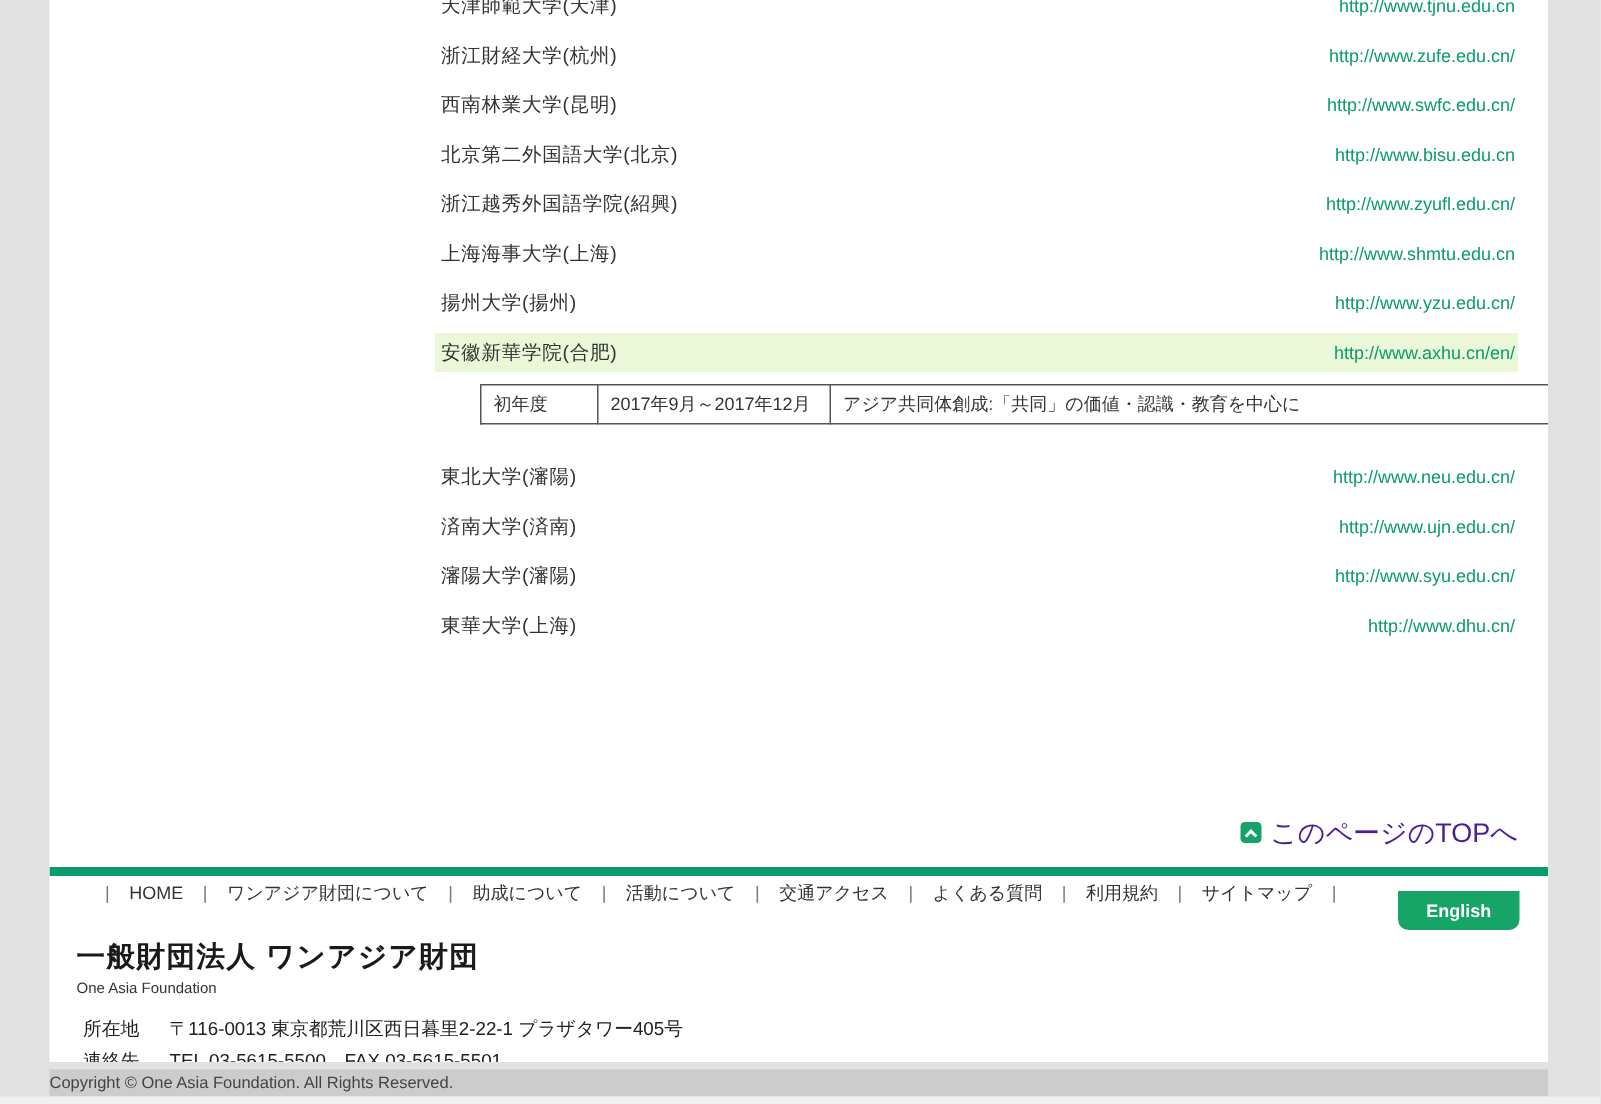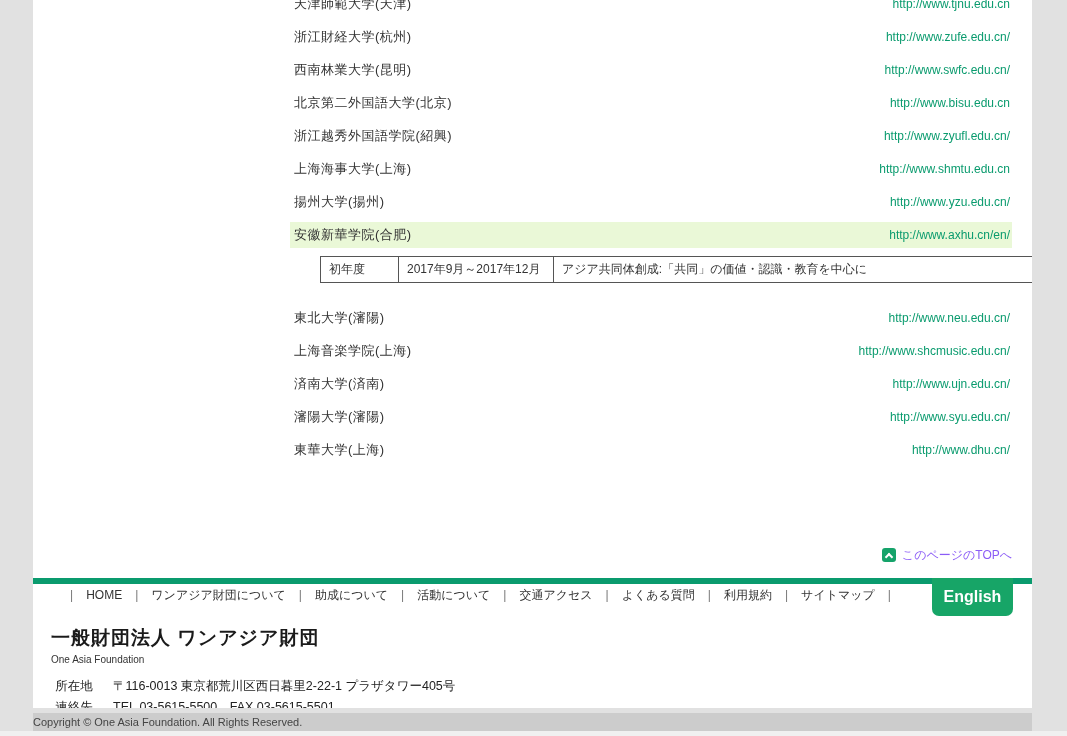--- a/index.html
+++ b/index.html
@@ -42,35 +42,35 @@
   }
   .back-to-top-icon {
     width:14px; height:14px; background:#15a36a; border-radius:3px;
     display:flex; align-items:center; justify-content:center;
   }
   .back-to-top-icon i {
     display:block; width:6px; height:6px;
     border-top:2px solid #fff; border-left:2px solid #fff;
     transform:rotate(45deg); margin-top:3px;
   }
-  .back-to-top-label { font-size:12px; color:#8b5cf6; }
+  .back-to-top-label { font-size:18px; color:#4c1d95; }
   .footer-accent-bar {
     position:absolute; left:0; top:578px; width:999px; height:6px; background:#0a9b6e;
   }
   .footer-nav {
     position:absolute; left:0; top:584px; width:895px; height:22px;
     display:flex; justify-content:center; align-items:center;
     font-size:12px; color:#333;
   }
   .footer-nav a { color:#333; text-decoration:none; cursor:pointer; padding:0 13px; white-space:nowrap; }
   .footer-nav .sep { color:#777; }
   .english-btn {
-    position:absolute; top:578px; right:19px; width:81px; height:38px;
+    position:absolute; top:594px; right:19px; width:81px; height:26px;
     background:#17a567; color:#fff; border:none; border-radius:0 0 7px 7px;
-    font-size:16px; font-weight:bold; cursor:pointer;
+    font-size:12px; font-weight:bold; cursor:pointer;
     font-family:"Liberation Sans","DejaVu Sans",sans-serif;
     display:flex; align-items:center; justify-content:center;
   }
   .org-block { position:absolute; left:18px; top:625px; }
   .org-name-ja { font-size:19px; font-weight:bold; color:#1a1a1a; letter-spacing:1px; }
   .org-name-en { font-size:10px; color:#333; margin-top:3px; }
   .org-address { margin-top:13px; font-size:12.5px; color:#222;text-align:center; }
   .addr-row { display:flex; margin-top:4px; }
   .addr-label { width:46px; margin-right:16px; white-space:nowrap; }
   .addr-value { white-space:nowrap; }
@@ -134,24 +134,20 @@
         </tr>
       </tbody>
         </table>
 
       <div class="uni-list-bottom">
         <div class="uni-row">
           <span class="uni-name">東北大学(瀋陽)</span>
           <a class="uni-url">http://www.neu.edu.cn/</a>
         </div>
         <div class="uni-row">
-          <span class="uni-name">上海音楽学院(上海)</span>
-          <a class="uni-url">http://www.shcmusic.edu.cn/</a>
-        </div>
-        <div class="uni-row">
           <span class="uni-name">済南大学(済南)</span>
           <a class="uni-url">http://www.ujn.edu.cn/</a>
         </div>
         <div class="uni-row">
           <span class="uni-name">瀋陽大学(瀋陽)</span>
           <a class="uni-url">http://www.syu.edu.cn/</a>
         </div>
         <div class="uni-row">
           <span class="uni-name">東華大学(上海)</span>
           <a class="uni-url">http://www.dhu.cn/</a>

